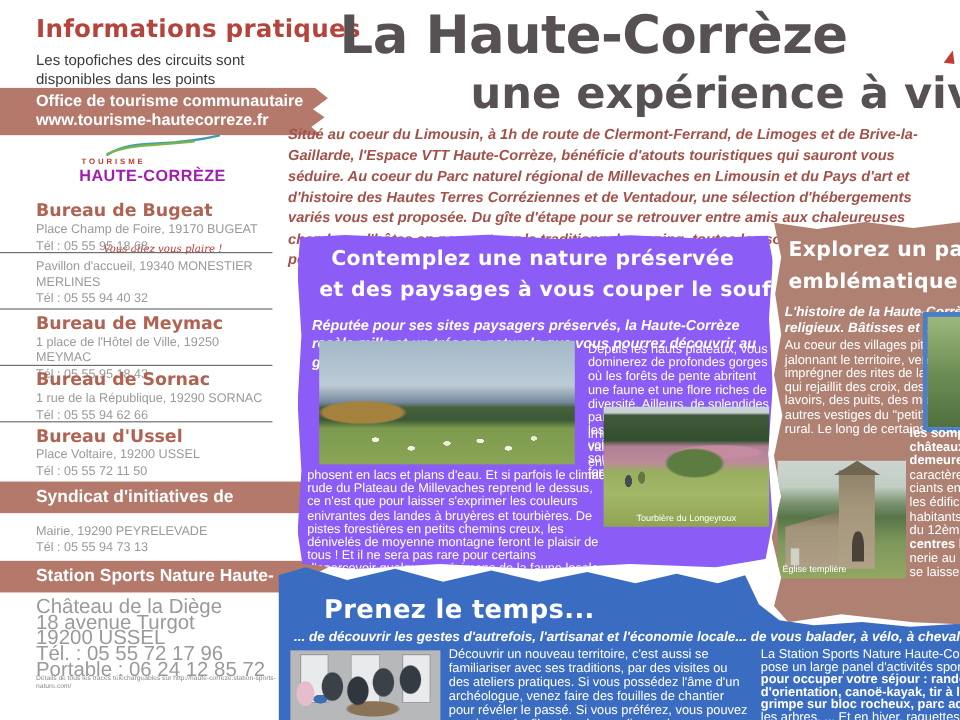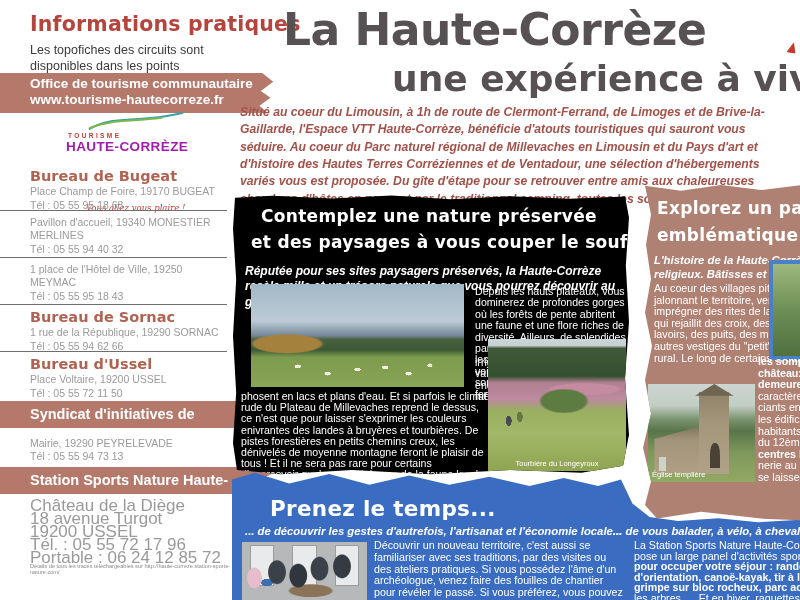--- a/index.html
+++ b/index.html
@@ -36,21 +36,21 @@
   .title1{left:283px;top:4px;font-size:44px;font-weight:800;color:#585153;letter-spacing:-.5px;
           font-family:"DejaVu Sans",sans-serif;white-space:nowrap;}
   .title2{left:392px;top:58px;font-size:36px;font-weight:800;color:#585153;
           font-family:"DejaVu Sans",sans-serif;white-space:nowrap;}
   .red-mark{left:788px;top:42px;width:9px;height:12px;background:#c23b2e;
             clip-path:polygon(0 100%,45% 0,100% 85%);transform:rotate(18deg);}
   .main-intro{left:240px;top:104px;width:554px;font-size:12.2px;font-weight:bold;font-style:italic;
               color:#a3524a;line-height:1.42;}
 
   
-  .panel-green{left:233px;top:195px;width:396px;height:282px;background:#000000;z-index:3;
+  .panel-green{left:248px;top:195px;width:396px;height:282px;background:#8b5cf6;z-index:3;
     clip-path:polygon(.5% 1%,10% .3%,25% 1.2%,40% .2%,55% 1.5%,70% .4%,85% 1.3%,99% .5%,
       100% 8%,99.2% 25%,100% 45%,99% 65%,100% 85%,98.5% 96%,88% 98.5%,70% 97.5%,50% 99%,
       30% 97.5%,12% 99%,1% 97.5%,0 88%,.8% 70%,0 50%,.8% 30%,0 12%);}
   .gp-h{font-size:17px;font-weight:800;color:#fff;font-family:"DejaVu Sans",sans-serif;
         letter-spacing:.3px;white-space:nowrap;}
   .gp-h1{left:28px;top:11px;} .gp-h2{left:18px;top:37px;}
   .gp-lead{left:12px;top:69px;width:372px;font-size:12px;font-weight:bold;font-style:italic;
            color:#fff;line-height:1.28;}
   .gp-a{left:242px;top:91px;width:152px;font-size:10.6px;color:#fff;line-height:11.4px;}
   .gp-b{left:242px;top:162px;width:78px;font-size:10.6px;color:#fff;line-height:11.4px;}
@@ -58,21 +58,21 @@
   .photo-cows{left:18px;top:89px;width:213px;height:103px;background:
     radial-gradient(5px 3px at 22% 80%,#f3f0e4 60%,rgba(0,0,0,0) 66%),
     radial-gradient(5px 3px at 36% 87%,#f3f0e4 60%,rgba(0,0,0,0) 66%),
     radial-gradient(5px 3px at 50% 83%,#efe9da 60%,rgba(0,0,0,0) 66%),
     radial-gradient(5px 3px at 63% 81%,#f3f0e4 60%,rgba(0,0,0,0) 66%),
     radial-gradient(5px 3px at 74% 87%,#f3f0e4 60%,rgba(0,0,0,0) 66%),
     radial-gradient(4px 3px at 84% 79%,#efe9da 60%,rgba(0,0,0,0) 66%),
     radial-gradient(60px 16px at 17% 58%,#a5813e 55%,rgba(0,0,0,0) 62%),
     linear-gradient(180deg,#a3b8c7 0%,#bccbd6 36%,#93a4b2 44%,#74879a 50%,#47613d 54%,
       #3c5836 64%,#7d9b4e 71%,#89a556 100%);}
-  .photo-tourbiere{left:255px;top:144px;width:138px;height:132px;background:
+  .photo-tourbiere{left:255px;top:144px;width:138px;height:100px;background:
     radial-gradient(4px 7px at 15% 62%,#474b4f 70%,rgba(0,0,0,0) 76%),
     radial-gradient(4px 7px at 23% 59%,#66773f 70%,rgba(0,0,0,0) 76%),
     radial-gradient(40px 20px at 55% 47%,#5d7c42 55%,rgba(0,0,0,0) 63%),
     radial-gradient(60px 10px at 70% 38%,#c58ba0 55%,rgba(0,0,0,0) 63%),
     linear-gradient(180deg,#ccd6d8 0%,#c6d0d2 5%,#41593a 7%,#324f2e 28%,#b07f92 33%,
       #bd8a9e 46%,#99ae60 54%,#a2b868 72%,#8fa452 100%); text-decoration: underline;}
   .photo-caption{position:absolute;left:0;right:0;bottom:3px;text-align:center;
                  font-size:7.5px;color:#fff;}
 
   
@@ -157,20 +157,21 @@
 </div>
 <div class="abs divider" style="top:210px"></div>
 
 <div class="abs bureau" style="top:215px">
   <p>Pavillon d'accueil, 19340 MONESTIER MERLINES</p>
   <p>Tél : 05 55 94 40 32</p>
 </div>
 <div class="abs divider" style="top:257px"></div>
 
 <div class="abs bureau" style="top:262px">
+  <h3>Bureau de Meymac</h3>
   <p>1 place de l'Hôtel de Ville, 19250 MEYMAC</p>
   <p>Tél : 05 55 95 18 43</p>
 </div>
 <div class="abs divider" style="top:304px"></div>
 
 <div class="abs bureau" style="top:309px">
   <h3>Bureau de Sornac</h3>
   <p>1 rue de la République, 19290 SORNAC</p>
   <p>Tél : 05 55 94 62 66</p>
 </div>

